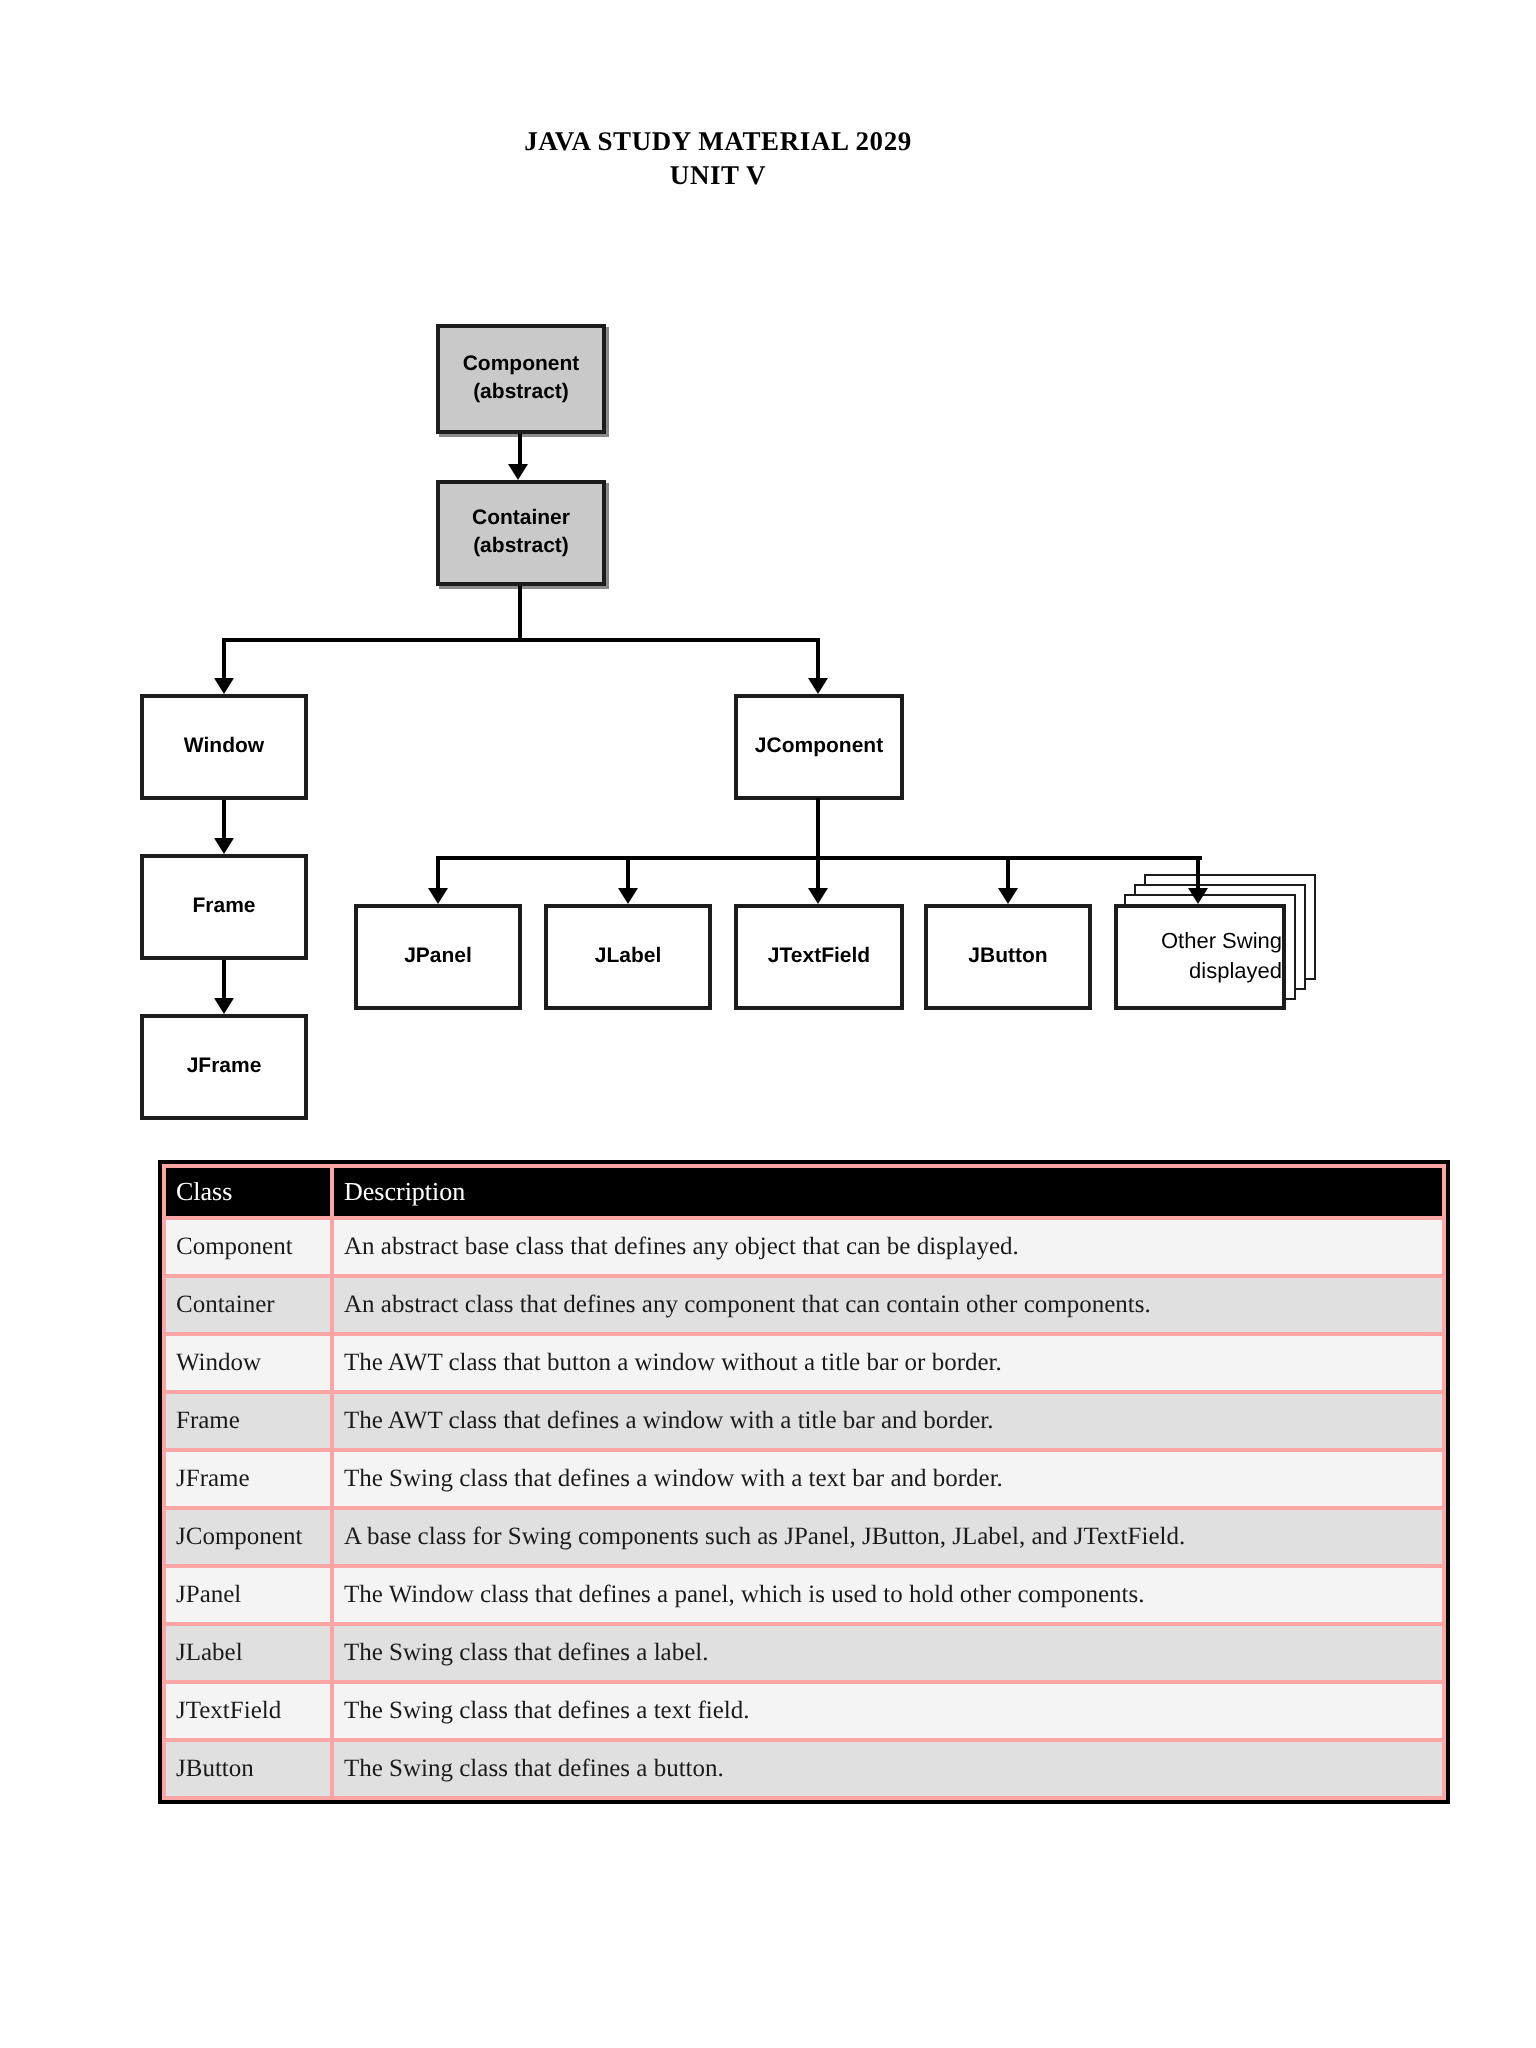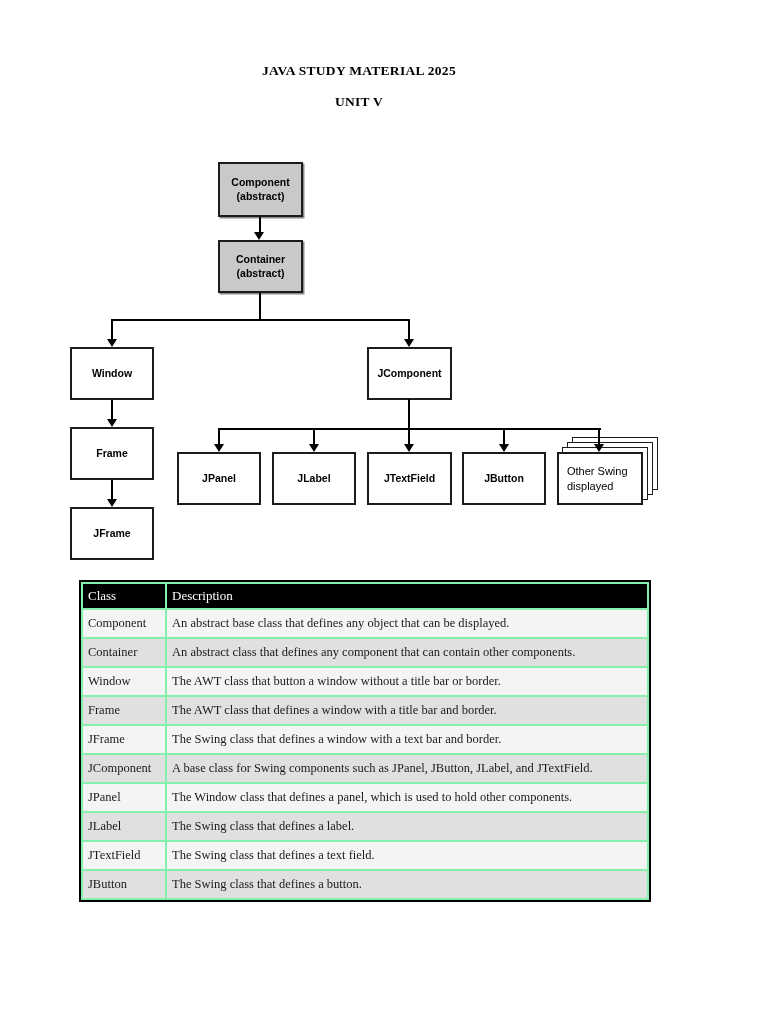--- a/index.html
+++ b/index.html
@@ -6,21 +6,21 @@
   .page{
     position:relative;width:768px;height:1024px;background:#ffffff;overflow:hidden;
     font-family:"Liberation Serif", serif;color:#1a1a1a;
   }
   
   .doc-title{
     position:absolute;top:63px;left:0;width:718px;text-align:center;
     font-size:13.5px;font-weight:bold;color:#000;letter-spacing:.3px;
   }
   .doc-subtitle{
-    position:absolute;top:94px;left:0;width:718px;text-align:center;
+    position:absolute;top:80px;left:0;width:718px;text-align:center;
     font-size:13.5px;font-weight:bold;color:#000;letter-spacing:.3px;
   }
   .section-heading{
     position:absolute;top:127px;left:43px;
     font-size:13.5px;font-weight:bold;color:#000;
   }
   
   .node{
     position:absolute;box-sizing:border-box;border:2px solid #1c1c1c;background:var(--node_fill);
     display:flex;flex-direction:column;align-items:center;justify-content:center;
@@ -32,21 +32,21 @@
   #node-container{left:218px;top:240px;width:85px;height:53px;}
   #node-window{left:70px;top:347px;width:84px;height:53px;}
   #node-jcomponent{left:367px;top:347px;width:85px;height:53px;}
   #node-frame{left:70px;top:427px;width:84px;height:53px;}
   #node-jframe{left:70px;top:507px;width:84px;height:53px;}
   #node-jpanel{left:177px;top:452px;width:84px;height:53px;}
   #node-jlabel{left:272px;top:452px;width:84px;height:53px;}
   #node-jtextfield{left:367px;top:452px;width:85px;height:53px;}
   #node-jbutton{left:462px;top:452px;width:84px;height:53px;}
   #node-other{left:557px;top:452px;width:86px;height:53px;z-index:4;
-    font-weight:normal;font-size:11px;align-items:flex-start;text-align:left;padding-left:8px;}
+    font-weight:normal;font-size:11px;align-items:flex-end;text-align:left;padding-left:8px;}
   .stack-page{position:absolute;box-sizing:border-box;border:1.5px solid #1c1c1c;background:#fff;width:86px;height:53px;}
   #stack-page-1{left:562px;top:447px;z-index:3;}
   #stack-page-2{left:567px;top:442px;z-index:2;}
   #stack-page-3{left:572px;top:437px;z-index:1;}
   .vline{position:absolute;width:2px;background:var(--line);z-index:5;}
   .hline{position:absolute;height:2px;background:var(--line);z-index:5;}
   .arrow{position:absolute;width:0;height:0;z-index:6;
     border-left:5px solid transparent;border-right:5px solid transparent;border-top:8px solid var(--line);}
   #c1{left:259px;top:217px;height:16px;}   #a1{left:254px;top:232px;}
   #c2{left:259px;top:293px;height:27px;}
@@ -57,39 +57,39 @@
   #c6{left:111px;top:480px;height:20px;}   #a5{left:107px;top:499px;}
   #c7{left:408px;top:399px;height:31px;}
   #h2{left:218px;top:428px;width:383px;}
   #c8{left:218px;top:428px;height:17px;}   #a6{left:214px;top:444px;}
   #c9{left:313px;top:428px;height:17px;}   #a7{left:309px;top:444px;}
   #c10{left:408px;top:428px;height:17px;}  #a8{left:404px;top:444px;}
   #c11{left:503px;top:428px;height:17px;}  #a9{left:499px;top:444px;}
   #c12{left:598px;top:428px;height:17px;}  #a10{left:594px;top:444px;}
   
   .class-table{
-    position:absolute;left:79px;top:580px;width:572px;
-    border-collapse:separate;border-spacing:2px;background:#86efac;
+    position:absolute;left:79px;top:580px;width:646px;
+    border-collapse:separate;border-spacing:2px;background:#fca5a5;
     border:2px solid #000;font-size:12.5px;
   }
   .class-table th{
     background:var(--header_bg);color:var(--header_text);font-weight:normal;
     text-align:left;padding:3px 5px;height:18px;font-size:13px;
   }
   .class-table td{padding:6px 5px;vertical-align:top;color:#1a1a1a;}
   .col-class{width:72px;}
   tr.row-light td{background:var(--row_light);}
   tr.row-dark td{background:var(--row_dark);}
 </style>
 </head>
 <body>
 
 <div class="page">
 
-  <div class="doc-title">JAVA STUDY MATERIAL 2025</div>
+  <div class="doc-title">JAVA STUDY MATERIAL 2029</div>
   <div class="doc-subtitle">UNIT V</div>
 
   <div>
 
     <div class="node abstract" id="node-component">
       <div>Component</div>
       <div>(abstract)</div>
     </div>
     <div class="node abstract" id="node-container">
       <div>Container</div>

